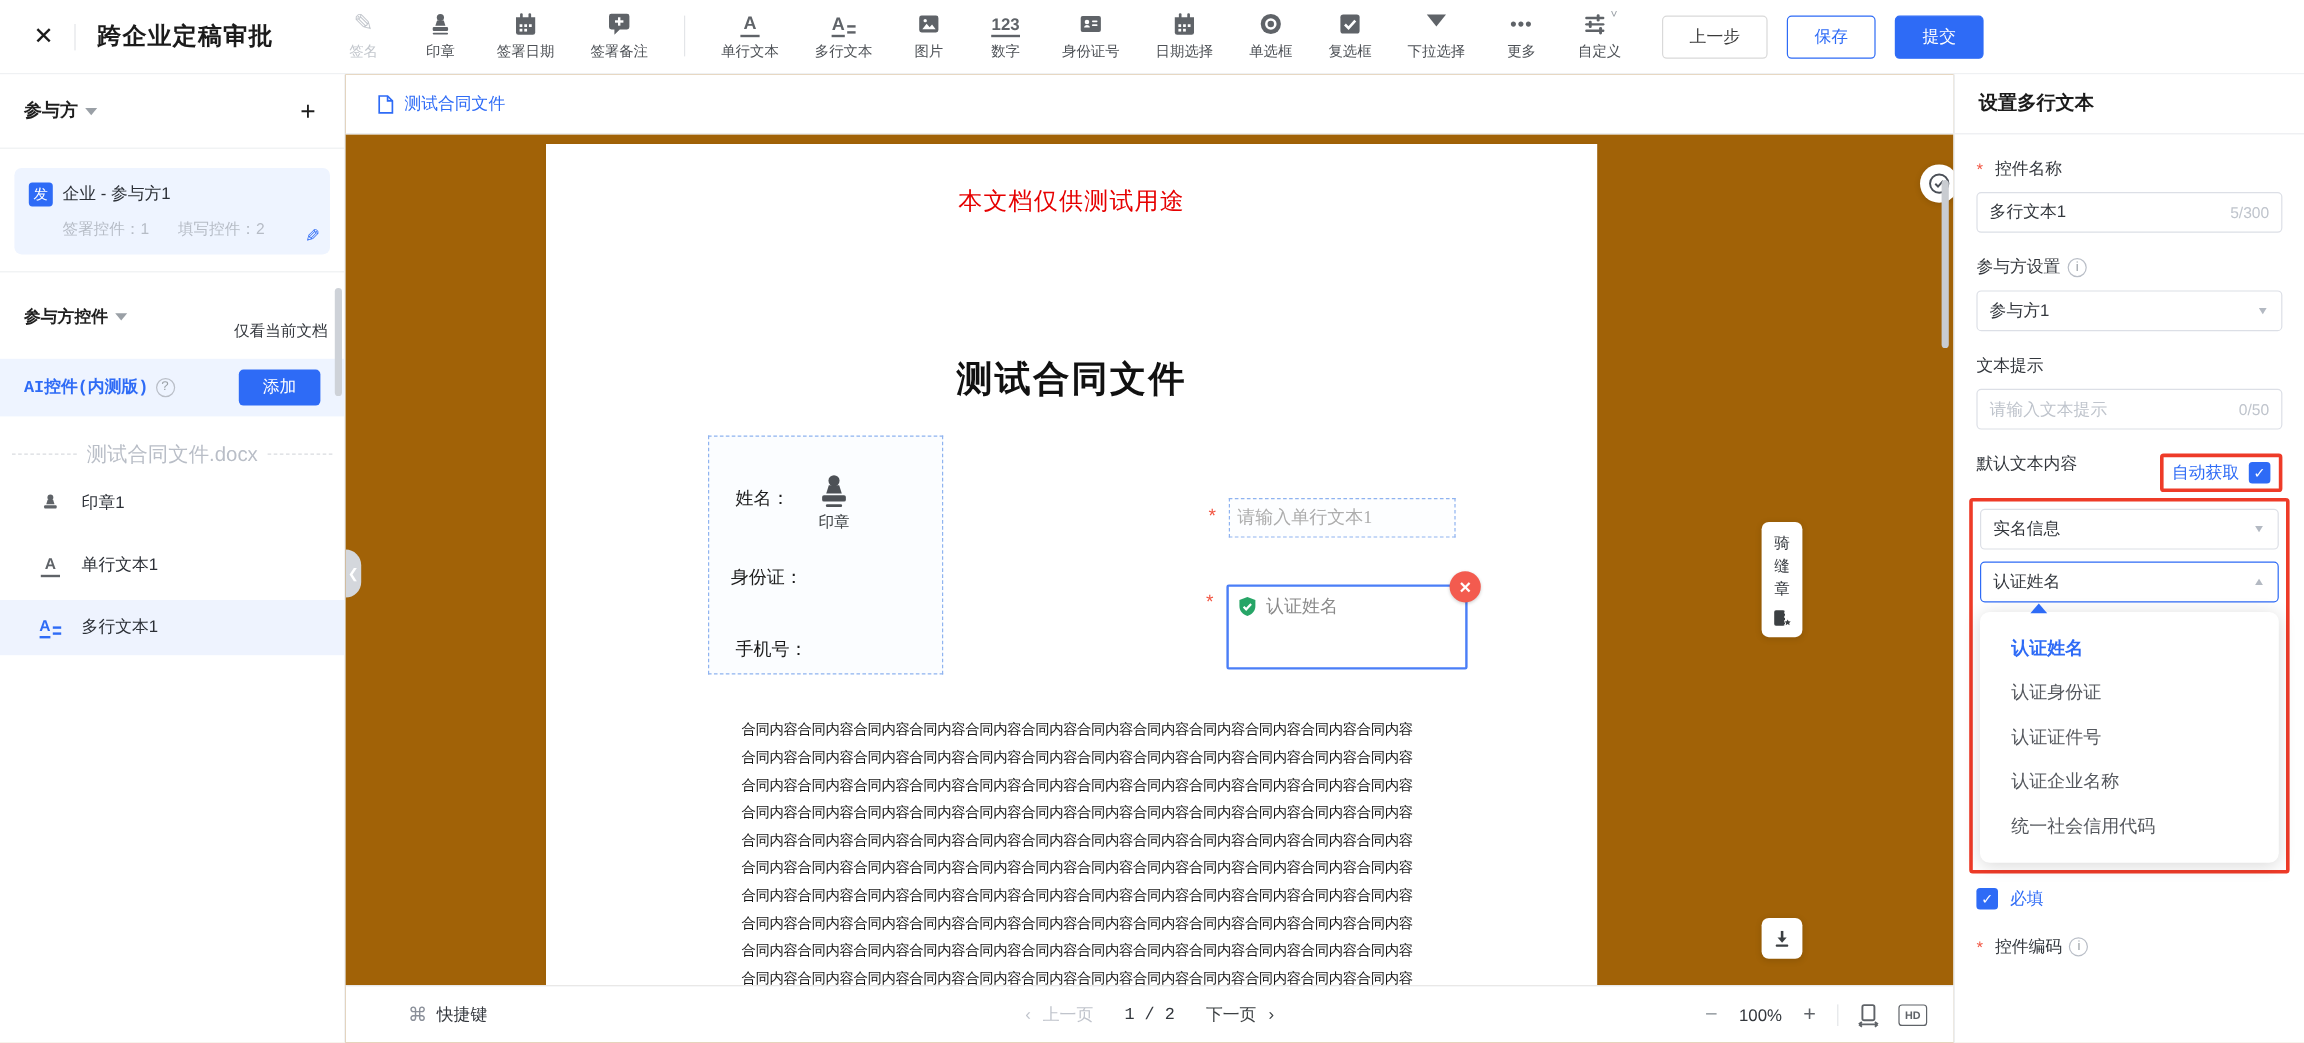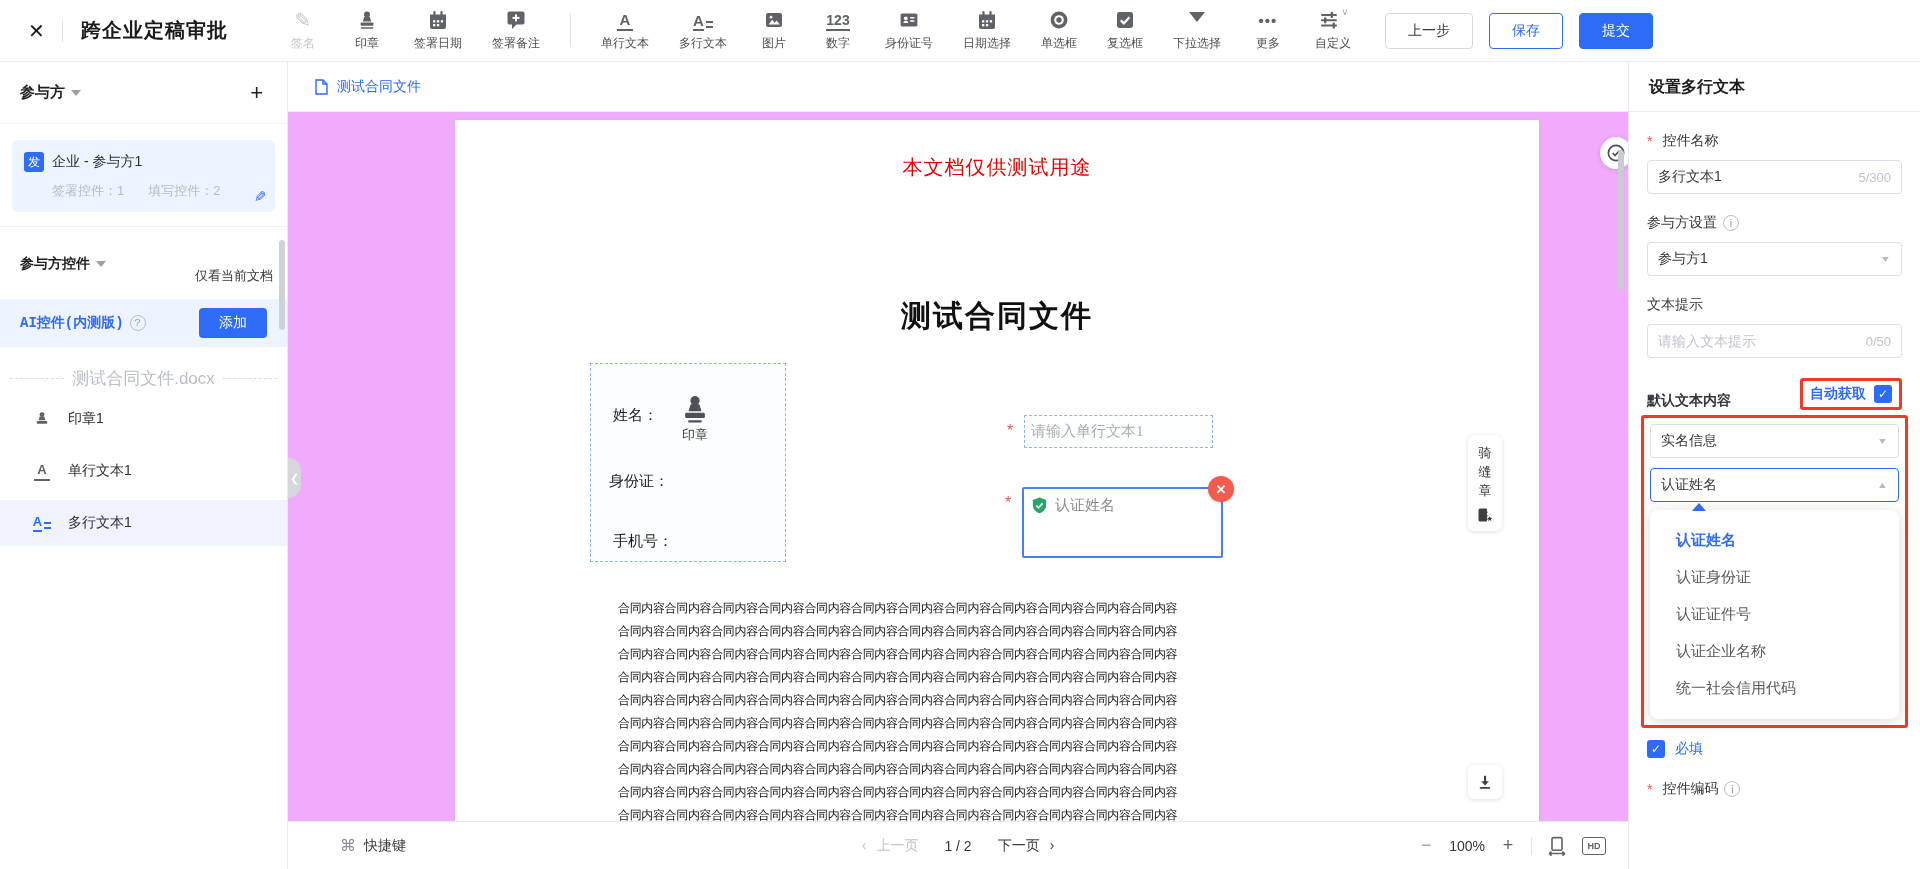--- a/index.html
+++ b/index.html
@@ -62,25 +62,25 @@
   .ctl-item { height:46px; display:flex; align-items:center; gap:16px; padding-left:32px; cursor:pointer; margin-top:6px; }
   .ctl-item.selected { background:#eef3fe; }
   .ctl-item .lbl { font-size:14px; color:#2b2f36; }
   .icon18 { width:20px; display:flex; justify-content:center; color:#5f6368; }
   .ctl-item.selected .icon18 { color:#2e6bf6; }
   .ctl-item.selected .a-multi .A { color:#2e6bf6; border-color:#2e6bf6; }
   .ctl-item.selected .a-multi .bars i { background:#2e6bf6; }
   .ls-thumb { position:absolute; right:2px; top:178px; width:6px; height:90px; background:#ced2d8; border-radius:3px; }
 
   
-  .main { width:1340px; display:flex; flex-direction:column; background:#f0abfc; position:relative; }
+  .main { width:1340px; display:flex; flex-direction:column; background:#a16207; position:relative; }
   .tabbar { height:50px; background:#fff; border-bottom:1px solid #e8eaed; display:flex; align-items:center; padding-left:26px; }
   .tab { display:flex; align-items:center; gap:8px; color:#2e6bf6; font-size:14px; cursor:pointer; }
   .canvas { position:relative; flex:1; overflow:hidden; }
-  .page { position:absolute; left:167px; top:8px; width:1084px; height:701px; background:#fff; box-shadow:0 1px 4px rgba(0,0,0,.06); font-family:"Liberation Serif","DejaVu Serif",serif; }
+  .page { position:absolute; left:167px; top:8px; width:876px; height:701px; background:#fff; box-shadow:0 1px 4px rgba(0,0,0,.06); font-family:"Liberation Serif","DejaVu Serif",serif; }
   .doc-warning { position:absolute; top:34px; left:0; right:0; text-align:center; color:#e60000; font-size:20px; letter-spacing:1px; }
   .doc-title { position:absolute; top:176px; left:0; right:0; text-align:center; color:#111; font-size:30px; font-weight:700; letter-spacing:2px; }
   .doc-form { position:absolute; left:135px; top:243px; width:196px; height:199px; border:1px dashed #8fb3f0; background:#fbfdff; font-size:15px; color:#1c1c1c; }
   .df-name { position:absolute; left:22px; top:42px; }
   .df-id { position:absolute; left:18px; top:108px; }
   .df-phone { position:absolute; left:22px; top:168px; }
   .df-stamp { position:absolute; left:78px; top:28px; width:52px; text-align:center; cursor:pointer; }
   .df-stamp .slabel { font-size:13px; color:#3c4043; margin-top:0px; font-family:"Liberation Sans",sans-serif; }
   .fld-ast { position:absolute; color:#f25643; font-size:16px; font-family:"Liberation Sans",sans-serif; }
   .fld1 { position:absolute; left:569px; top:295px; width:189px; height:33px; border:1px dashed #8fb3f0; background:#fdfeff; display:flex; align-items:center; padding-left:6px; color:#adadad; font-size:15px; cursor:move; }
@@ -96,41 +96,41 @@
   .cv-thumb { position:absolute; right:4px; top:38px; width:6px; height:140px; background:#c9ccd1; border-radius:3px; }
   .collapse-h { position:absolute; left:0; top:346px; width:13px; height:40px; background:#d4d7dc; border-radius:0 22px 22px 0; color:#fff; display:flex; align-items:center; justify-content:center; font-size:11px; cursor:pointer; }
 
   
   .bottombar { height:48px; background:#fff; border-top:1px solid #e8eaed; display:flex; align-items:center; padding:0 22px 0 52px; position:relative; }
   .shortcut { display:flex; align-items:center; gap:8px; cursor:pointer; }
   .cmd { color:#8a8f99; font-size:16px; }
   .shortcut span.t { font-size:14px; color:#33373d; }
   .pager { position:absolute; left:50%; transform:translateX(-50%); display:flex; align-items:center; gap:14px; font-size:14px; }
   .pg-dis { color:#c0c4cc; cursor:default; display:flex; gap:10px; }
-  .pg-cur { color:#33373d; margin:8px 12px; }
+  .pg-cur { color:#33373d; margin:8px 12px;font-family:Liberation Mono, monospace; }
   .pg-next { color:#3c4043; cursor:pointer; display:flex; gap:10px; }
   .zoomer { margin-left:auto; display:flex; align-items:center; gap:14px; color:#5f6368; }
   .zm-btn { font-size:18px; color:#9aa0a6; cursor:pointer; width:18px; text-align:center; }
   .zm-val { font-size:14px; color:#33373d; }
   .zm-sep { width:1px; height:18px; background:#e3e5e8; }
   .hd-ic { width:24px; height:18px; border:1.6px solid #5f6368; border-radius:3px; font-size:9px; font-weight:700; color:#5f6368; display:flex; align-items:center; justify-content:center; cursor:pointer; }
 
   
   .rpanel { width:292px; border-left:1px solid #e8eaed; background:#fff; padding:0 18px; position:relative; }
   .rp-head { height:50px; line-height:50px; font-size:16px; font-weight:700; color:#1b1b1b; border-bottom:1px solid #ebedf0; margin:0 -18px; padding:0 20px; }
   .pgroup { margin-top:20px; }
   .plabel { font-size:14px; color:#33373d; display:flex; align-items:center; gap:6px; }
   .req:before { content:"*"; color:#f25643; margin-right:4px; }
   .input-wrap { margin-top:10px; height:34px; border:1px solid #dcdfe6; border-radius:4px; display:flex; align-items:center; padding:0 10px; background:#fff; }
   .input-wrap input { border:none; outline:none; flex:1; font-size:14px; color:#33373d; font-family:inherit; background:transparent; min-width:0; }
   .input-wrap input::placeholder { color:#bfc4cc; }
   .counter { font-size:13px; color:#bfc4cc; margin-left:6px; }
   .select { margin-top:10px; height:34px; border:1px solid #dcdfe6; border-radius:4px; display:flex; align-items:center; justify-content:space-between; padding:0 10px; font-size:14px; color:#33373d; cursor:pointer; background:#fff; }
   .chev { font-size:11px; color:#b3b9c2; transform:scaleY(.8); }
-  .row-between { display:flex; align-items:flex-end; justify-content:space-between; margin-top:20px;font-weight:bold; }
+  .row-between { display:flex; align-items:flex-start; justify-content:space-between; margin-top:20px; }
   .ann { border:3px solid #ee3b28; border-radius:3px; }
   .autofetch { display:flex; align-items:center; gap:8px; padding:4px 7px; cursor:pointer; }
   .autofetch .af-t { color:#2e6bf6; font-size:14px; }
   .cbx { width:18px; height:18px; background:#2e6bf6; border-radius:3px; color:#fff; font-size:12px; display:flex; align-items:center; justify-content:center; }
   .annbox2 { margin:5px -6px 0; padding:6px; }
   .select.open { border-color:#2e6bf6; }
   .popup { position:relative; margin-top:8px; background:#fff; border-radius:8px; box-shadow:0 2px 14px rgba(0,0,0,.15); padding:12px 0; }
   .popup .arrow { position:absolute; top:-7px; left:42px; width:0; height:0; border:7px solid transparent; border-bottom:8px solid #2e6bf6; border-top:none; }
   .opt { height:37px; display:flex; align-items:center; padding-left:26px; font-size:15px; color:#55585e; cursor:pointer; }
   .opt.active { color:#2e6bf6; font-weight:700; }

